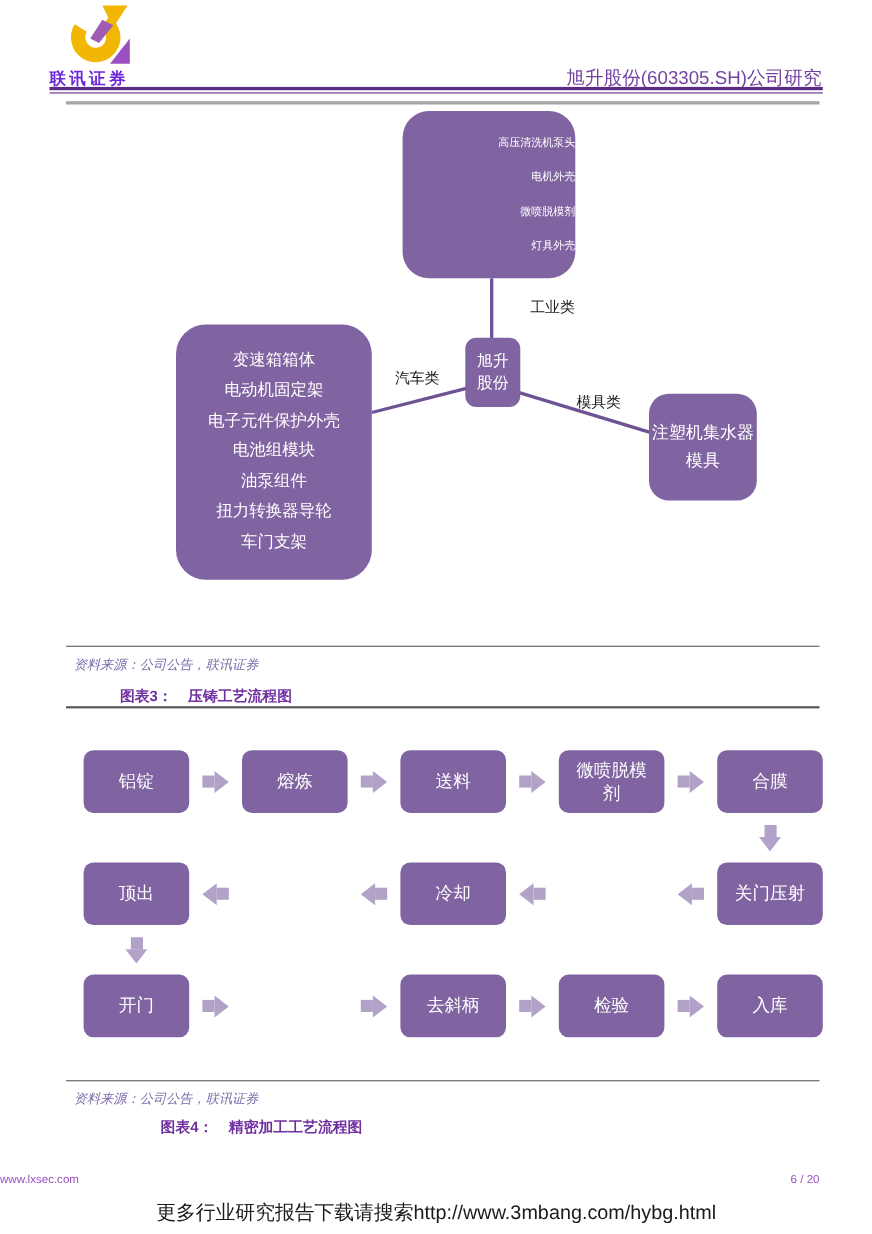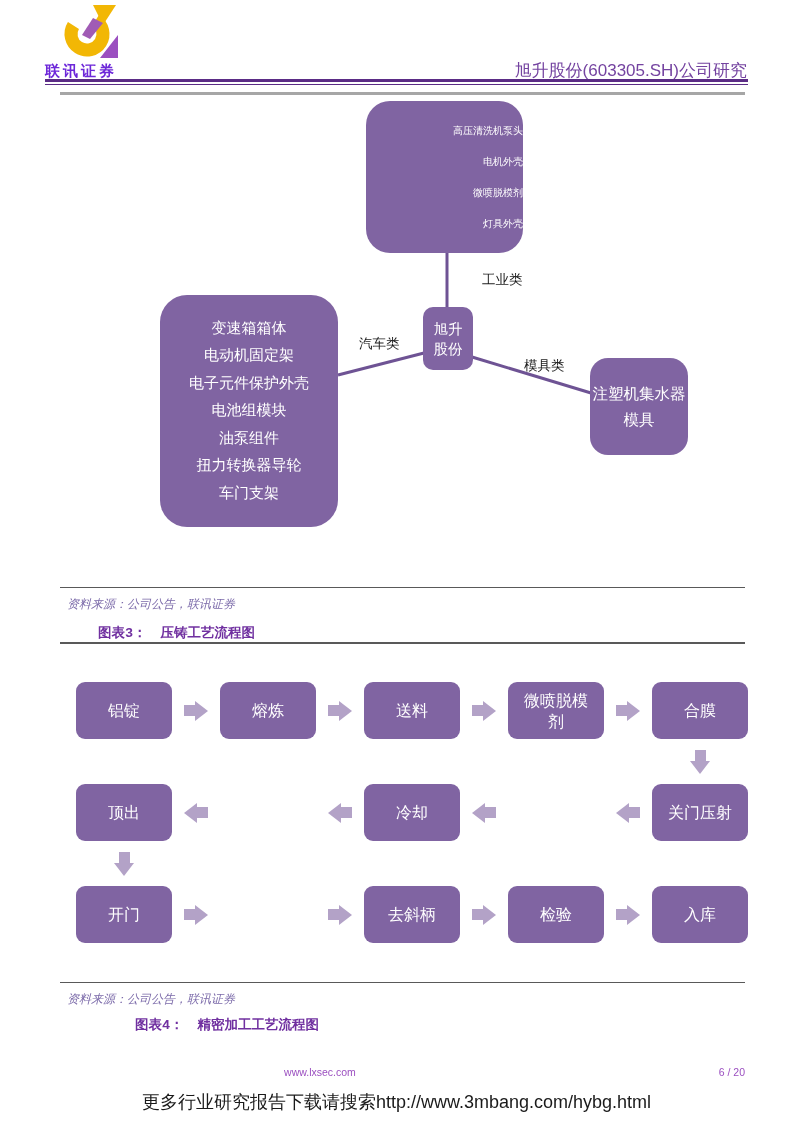--- a/index.html
+++ b/index.html
@@ -65,22 +65,22 @@
   .rule-2 { top: 642px; border-top-width: 2px; }
   .rule-3 { top: 982px; }
   .source-note {
     left: 67px;
     font-size: 12px; font-style: italic; color: #7c6baa;
     font-family: "Liberation Serif", serif;
   }
   .src-1 { top: 596px; }
   .src-2 { top: 991px; }
   .fig-heading {
-    left: 98px;
-    font-family: Liberation Mono, monospace;
+    left: 109px;
+    font-family: Liberation Sans, sans-serif;
     font-weight: bold; font-size: 13.5px; color: #7030a0;
   }
   .fig-3 { top: 624px; }
   .fig-4 { top: 1016px; padding-left: 37px; }
   .fig-heading .fig-title { margin-left: 14px; }
 
   
   .flowchart {
     left: 76px; top: 682px;
     display: grid;
@@ -100,21 +100,21 @@
   .arrow-r, .arrow-l { display: flex; align-items: center; }
   .arrow-r .shaft, .arrow-l .shaft { width: 11px; height: 11px; background: #b3a2c7; }
   .arrow-r .head { width: 0; height: 0; border-top: 10px solid transparent; border-bottom: 10px solid transparent; border-left: 13px solid #b3a2c7; }
   .arrow-l .head { width: 0; height: 0; border-top: 10px solid transparent; border-bottom: 10px solid transparent; border-right: 13px solid #b3a2c7; }
   .arrow-d { display: flex; flex-direction: column; align-items: center; }
   .arrow-d .shaft { width: 11px; height: 11px; background: #b3a2c7; }
   .arrow-d .head { width: 0; height: 0; border-left: 10px solid transparent; border-right: 10px solid transparent; border-top: 13px solid #b3a2c7; }
 
   
   .footer-site {
-    left: 0; top: 1066px; width: 640px; text-align: center;
+    left: 0; top: 1066px; width: 640px; text-align: left;
     font-family: "Liberation Sans", sans-serif;
     font-size: 10.5px; color: #9b4fc0;
     text-decoration: none;
   }
   .footer-page {
     right: 48px; top: 1066px;
     font-family: "Liberation Sans", sans-serif;
     font-size: 10.5px; color: #9b4fc0;
   }
   .watermark {

